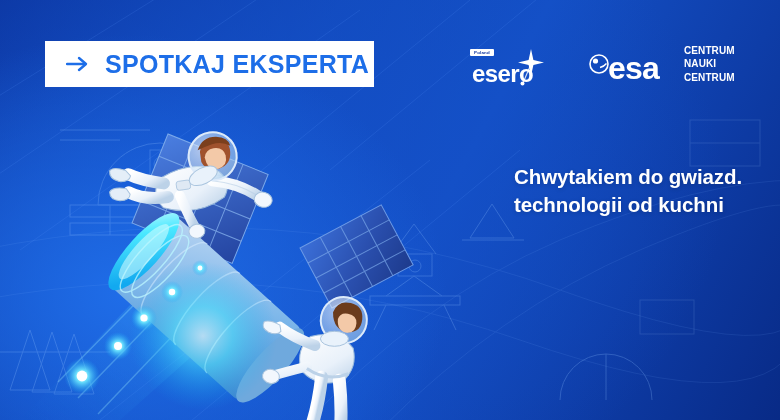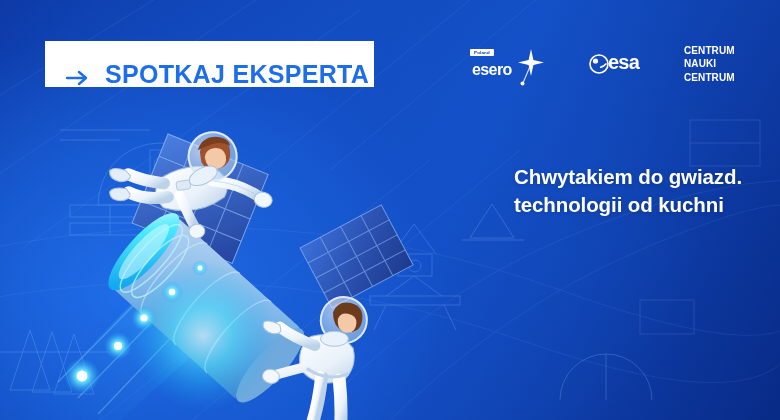--- a/index.html
+++ b/index.html
@@ -36,21 +36,21 @@
     pointer-events: none;
   }
 
   
   .badge {
     position: absolute;
     left: 45px; top: 41px;
     width: 329px; height: 46px;
     background: #ffffff;
     display: flex;
-    align-items: flex-end;
+    align-items: center;
     padding-left: 21px;
     gap: 15px;
   }
   .badge-arrow {
     display: block;
     width: 24px; height: 18px;
     flex: 0 0 auto;
   }
   .badge-text {
     color: #1d6ee8;
@@ -76,32 +76,32 @@
     font-size: 4.4px;
     font-weight: bold;
     letter-spacing: .2px;
     padding: 1.5px 4px 1.5px 4px;
     line-height: 1;
     border-radius: 1px;
   }
   .esero-word {
     position: absolute; left: 2px; top: 14px;
     color: #ffffff;
-    font-size: 16px;
+    font-size: 24px;
     font-weight: bold;
     letter-spacing: -.6px;
     line-height: 1;
   }
   .esero-spark { position: absolute; left: 44px; top: -2px; width: 34px; height: 40px; }
 
   .logo-esa { position: absolute; left: 126px; top: 10px; width: 78px; height: 34px; }
   .esa-word {
     position: absolute; left: 20px; top: 2px;
     color: #ffffff;
-    font-size: 20px;
+    font-size: 32px;
     font-weight: bold;
     letter-spacing: -.8px;
     line-height: 1;
   }
   .esa-globe { position: absolute; left: 1px; top: 4px; width: 20px; height: 20px; }
 
   .logo-cnk { position: absolute; left: 222px; top: 4px; width: 82px; height: 46px; }
   .cnk-line {
     color: #ffffff;
     font-size: 10px;

